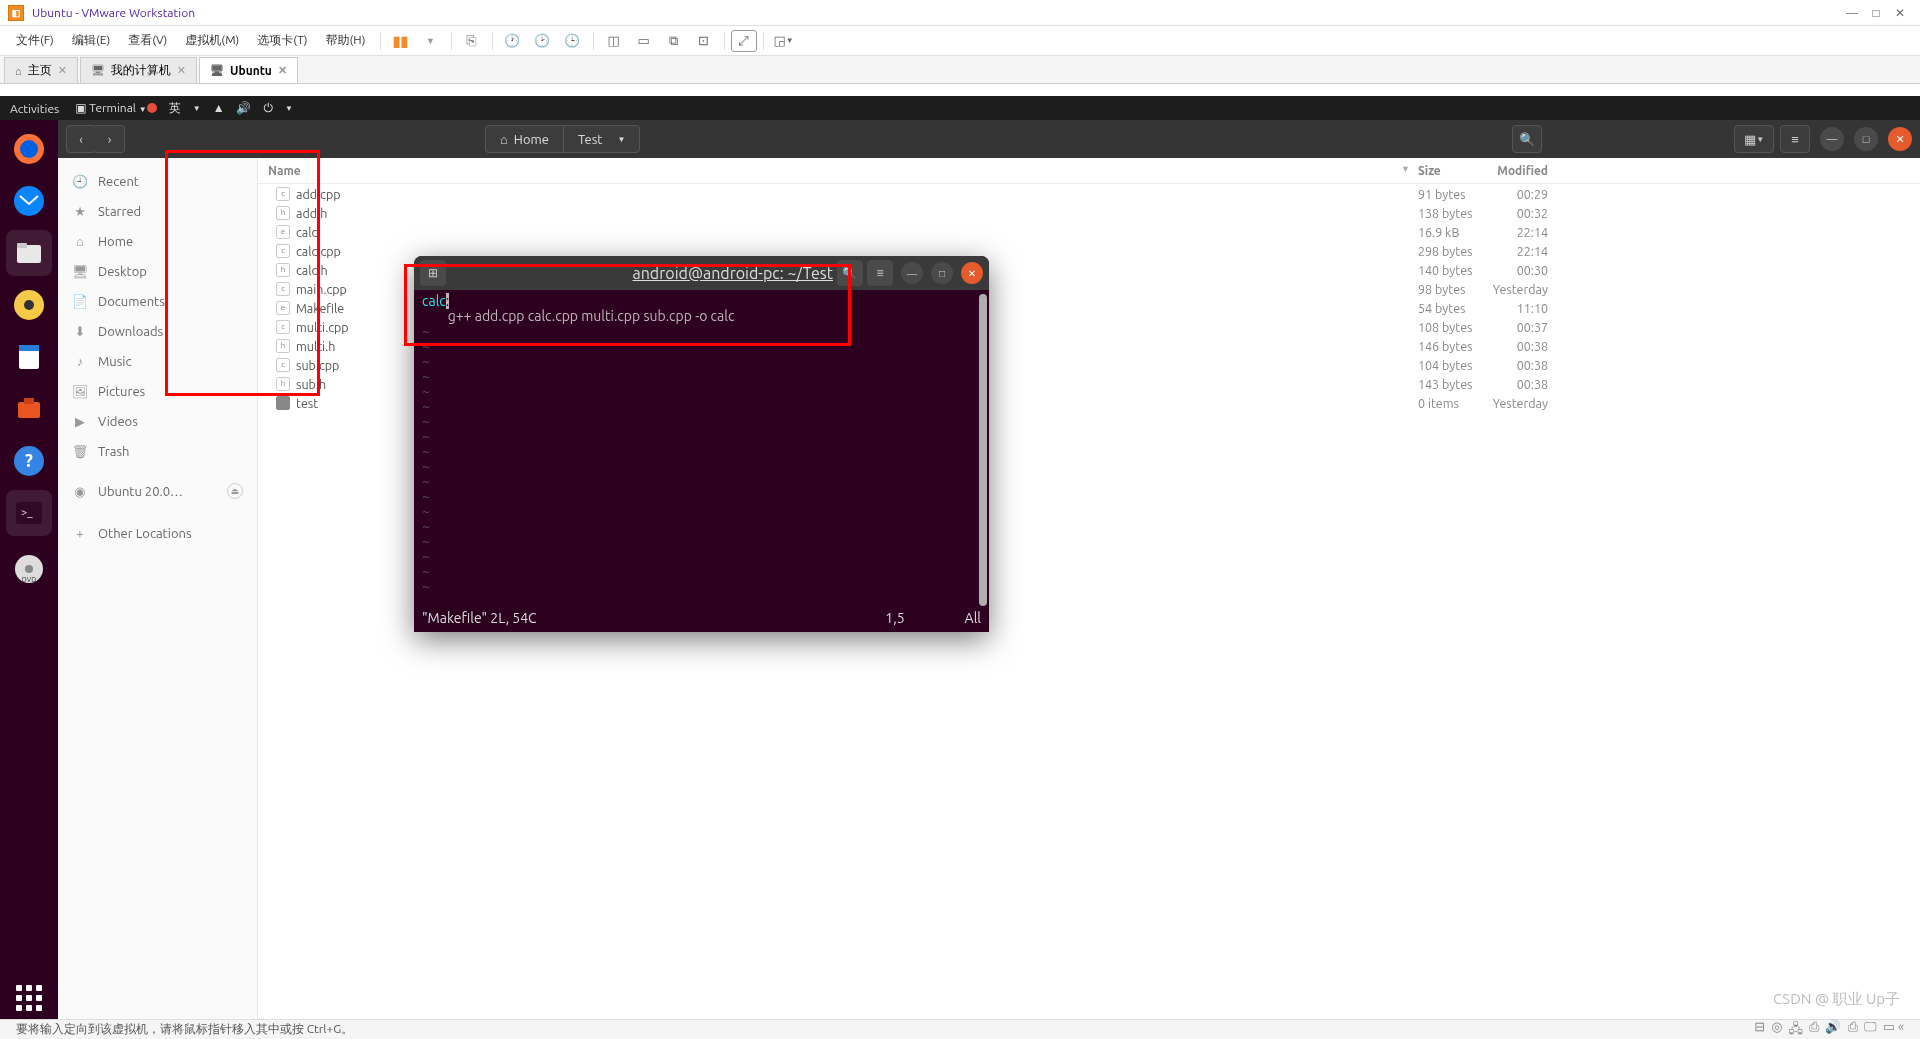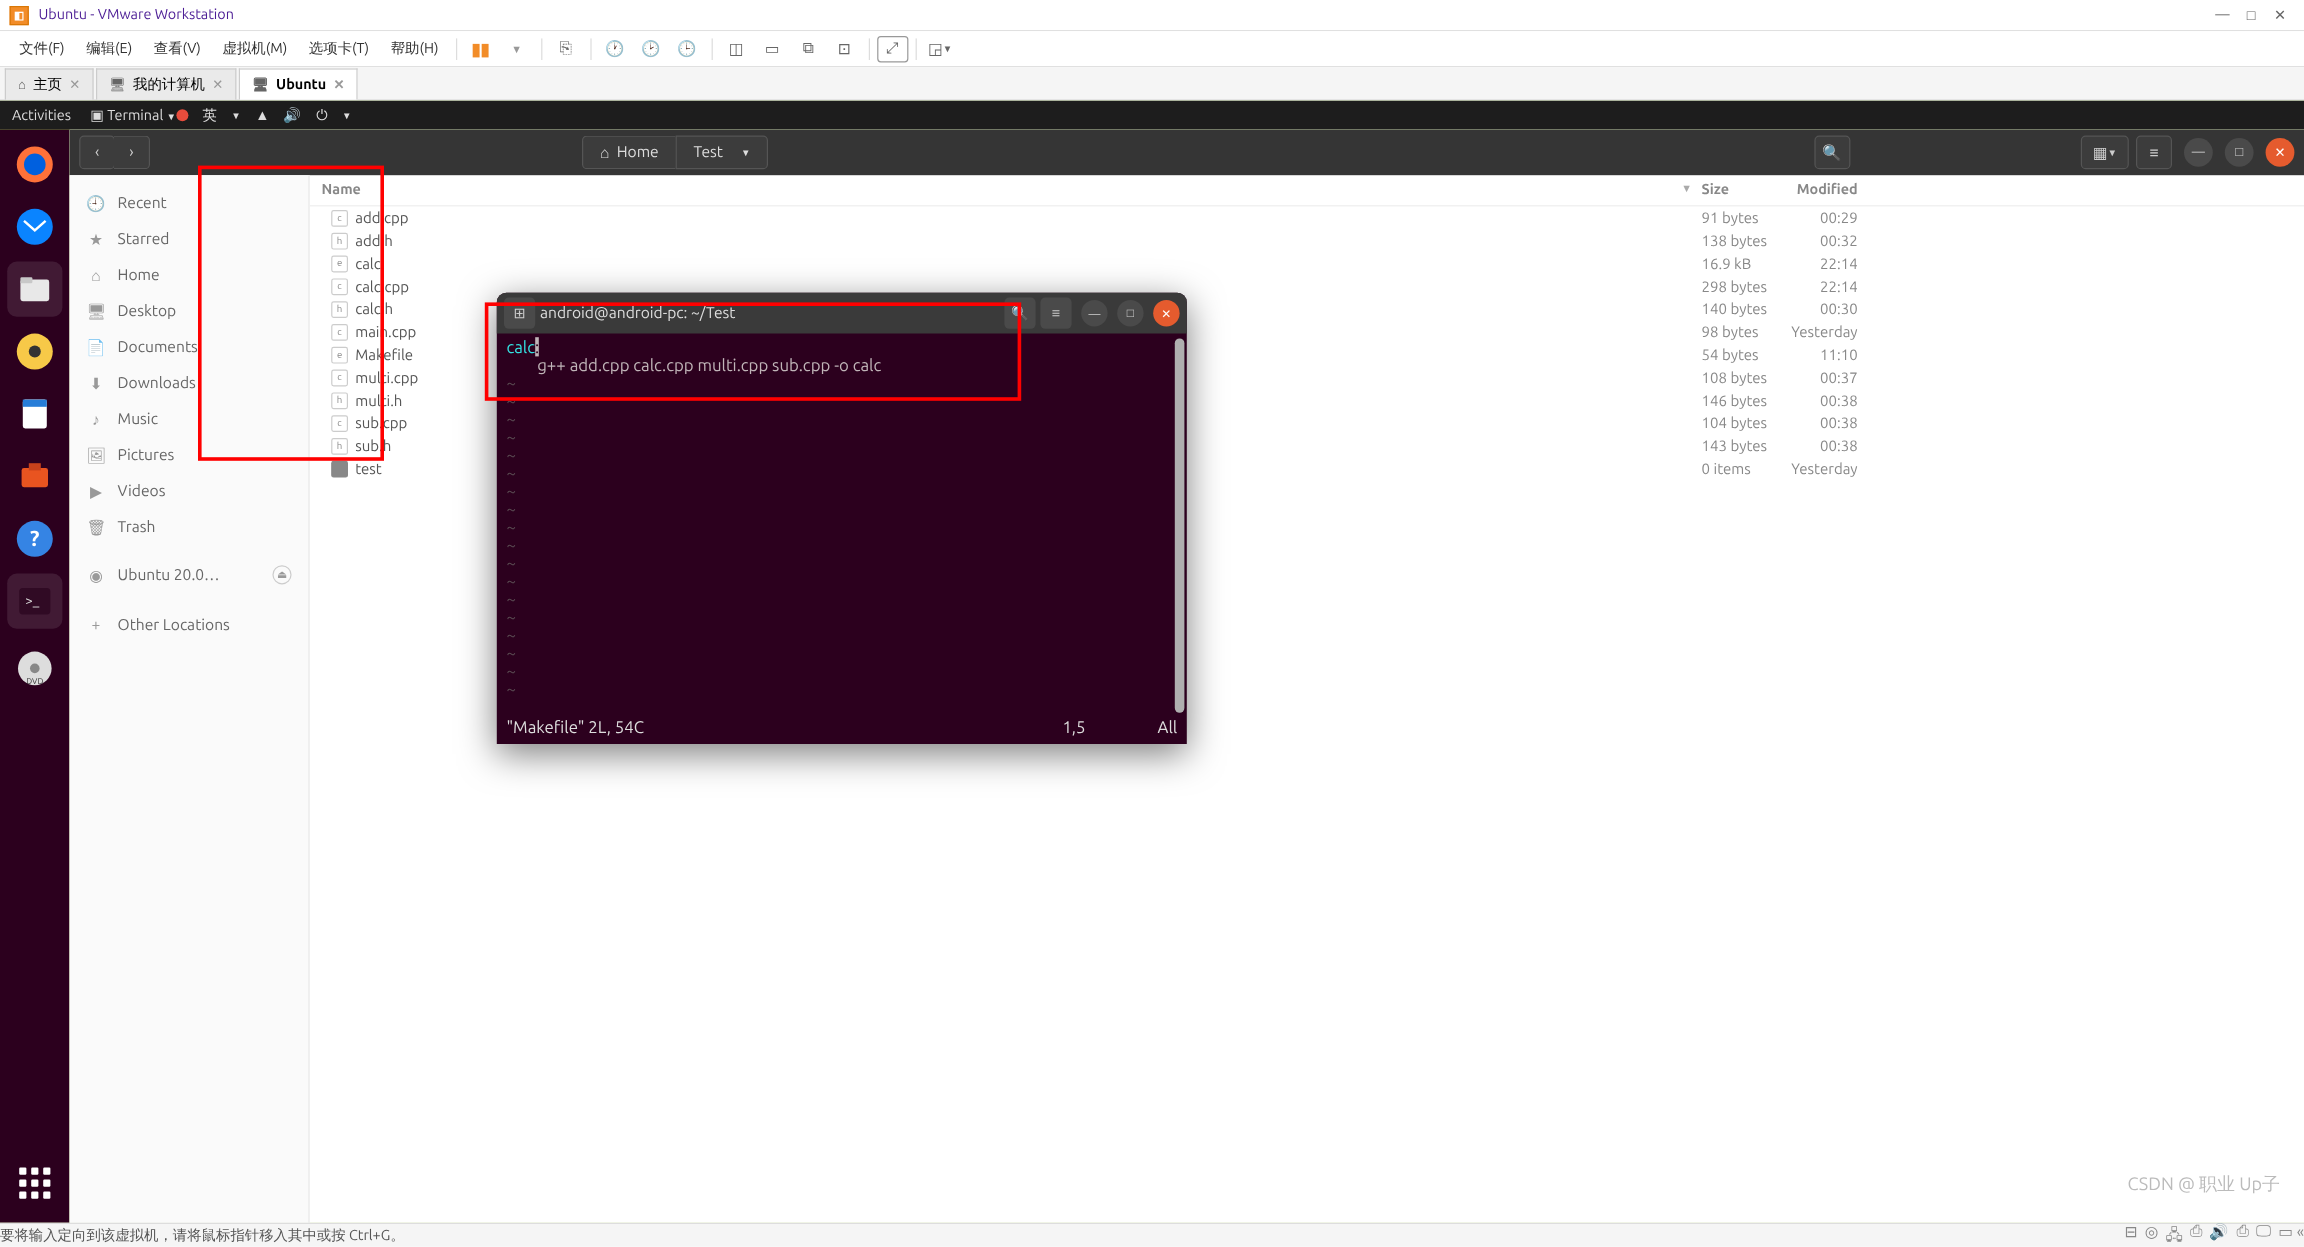--- a/index.html
+++ b/index.html
@@ -17,21 +17,21 @@
 .host-menubar .tb-btn { width: 28px; height: 24px; display: flex; align-items: center; justify-content: center; color: #666; cursor: pointer; }
 .host-menubar .pause { color: #f28c28; font-size: 14px; font-weight: bold; }
 
 .host-tabs { height: 28px; background: #f5f5f5; display: flex; align-items: flex-end; padding: 0 4px; border-bottom: 1px solid #ccc; }
 .host-tab { height: 26px; padding: 0 10px; display: flex; align-items: center; gap: 6px; font-size: 12px; background: #eaeaea; border: 1px solid #ccc; border-bottom: none; margin-right: 2px; cursor: pointer; }
 .host-tab.active { background: #fff; font-weight: bold; }
 .host-tab .close { color: #999; font-size: 11px; }
 .host-tab .ico { font-size: 11px; color: #666; }
 
 
-.guest { position: relative; height: calc(1039px - 26px - 30px - 28px - 20px); background: #bef264; }
+.guest { position: relative; height: calc(1039px - 26px - 30px - 28px - 20px); background: #e5e5e5; margin-top: 12px; }
 
 
 .ubuntu-panel { height: 24px; background: #1d1d1d; color: #ddd; display: flex; align-items: center; font-size: 12px; padding: 0 10px; }
 .ubuntu-panel .left { display: flex; align-items: center; gap: 16px; }
 .ubuntu-panel .center { flex: 1; text-align: center; }
 .ubuntu-panel .right { display: flex; align-items: center; gap: 12px; }
 .ubuntu-panel .dot-red { width: 10px; height: 10px; border-radius: 50%; background: #e74c3c; }
 .ubuntu-panel .tri { font-size: 8px; }
 
 
@@ -71,34 +71,34 @@
 .fl-row .col-mod { width: 70px; text-align: right; padding-right: 10px; color: #888; }
 .fl-row .file-ico { width: 14px; height: 14px; border: 1px solid #ccc; border-radius: 2px; font-size: 8px; display: flex; align-items: center; justify-content: center; color: #888; background:#fff;}
 .fl-row .file-ico.folder { background: #888; border-color: #888; }
 
 
 .red-box { position: absolute; border: 3px solid #ff0000; pointer-events: none; }
 
 
 .term-win { position: absolute; background: #2c001e; border-radius: 8px 8px 0 0; box-shadow: 0 8px 30px rgba(0,0,0,0.5); display: flex; flex-direction: column; }
 .term-header { height: 34px; background: #3a3a3a; border-radius: 8px 8px 0 0; display: flex; align-items: center; padding: 0 6px; gap: 4px; }
-.term-header .title { flex: 1; text-align: left; color: #ddd; font-size: 13px; }
+.term-header .title { flex: 1; text-align: right; color: #ddd; font-size: 16px; text-decoration: underline; }
 .th-btn { width: 26px; height: 26px; border-radius: 4px; background: #4a4a4a; color: #ccc; display: flex; align-items: center; justify-content: center; cursor: pointer; font-size: 12px; }
 .th-circ { width: 22px; height: 22px; border-radius: 50%; background: #4a4a4a; color: #ccc; display: flex; align-items: center; justify-content: center; cursor: pointer; font-size: 10px; margin-left: 4px; }
 .th-circ.close { background: #e55b2e; color: #fff; }
 .term-body { flex: 1; padding: 4px 8px; font-family: "Ubuntu Mono", monospace; font-size: 14px; line-height: 15px; color: #c0b4b8; position: relative; }
 .term-body .cyan { color: #34e2e2; }
 .term-body .cursor { background: #c0b4b8; color: #2c001e; }
 .term-body .tilde { color: #5a4a52; }
 .term-status { font-family: "Ubuntu Mono", monospace; font-size: 14px; color: #ddd; padding: 2px 8px 6px; display: flex; }
 .term-status .mid { flex: 1; }
 .term-scroll { position:absolute; right:2px; top:38px; bottom:26px; width:8px; background:#afafaf; border-radius:4px;}
 
 
-.host-status { position: absolute; bottom: 0; left: 0; right: 0; height: 20px; background: #f5f5f5; border-top: 1px solid #ddd; display: flex; align-items: center; padding: 0 0; font-size: 12px; color: #555; }
+.host-status { position: absolute; bottom: 0; left: 0; right: 0; height: 20px; background: #f5f5f5; border-top: 1px solid #ddd; display: flex; align-items: center; padding: 0 16px; font-size: 12px; color: #555; }
 .host-status .right { margin-left: auto; display: flex; gap: 6px; color: #888; }
 .host-status .right span { font-size: 13px; }
 .watermark { position:absolute; right:20px; bottom:22px; color:rgba(120,120,120,0.5); font-size:15px;}
 </style>
 </head>
 <body>
 
 <div class="host-titlebar">
   <div class="vm-icon">◧</div>
   <div class="title">Ubuntu - VMware Workstation</div>

